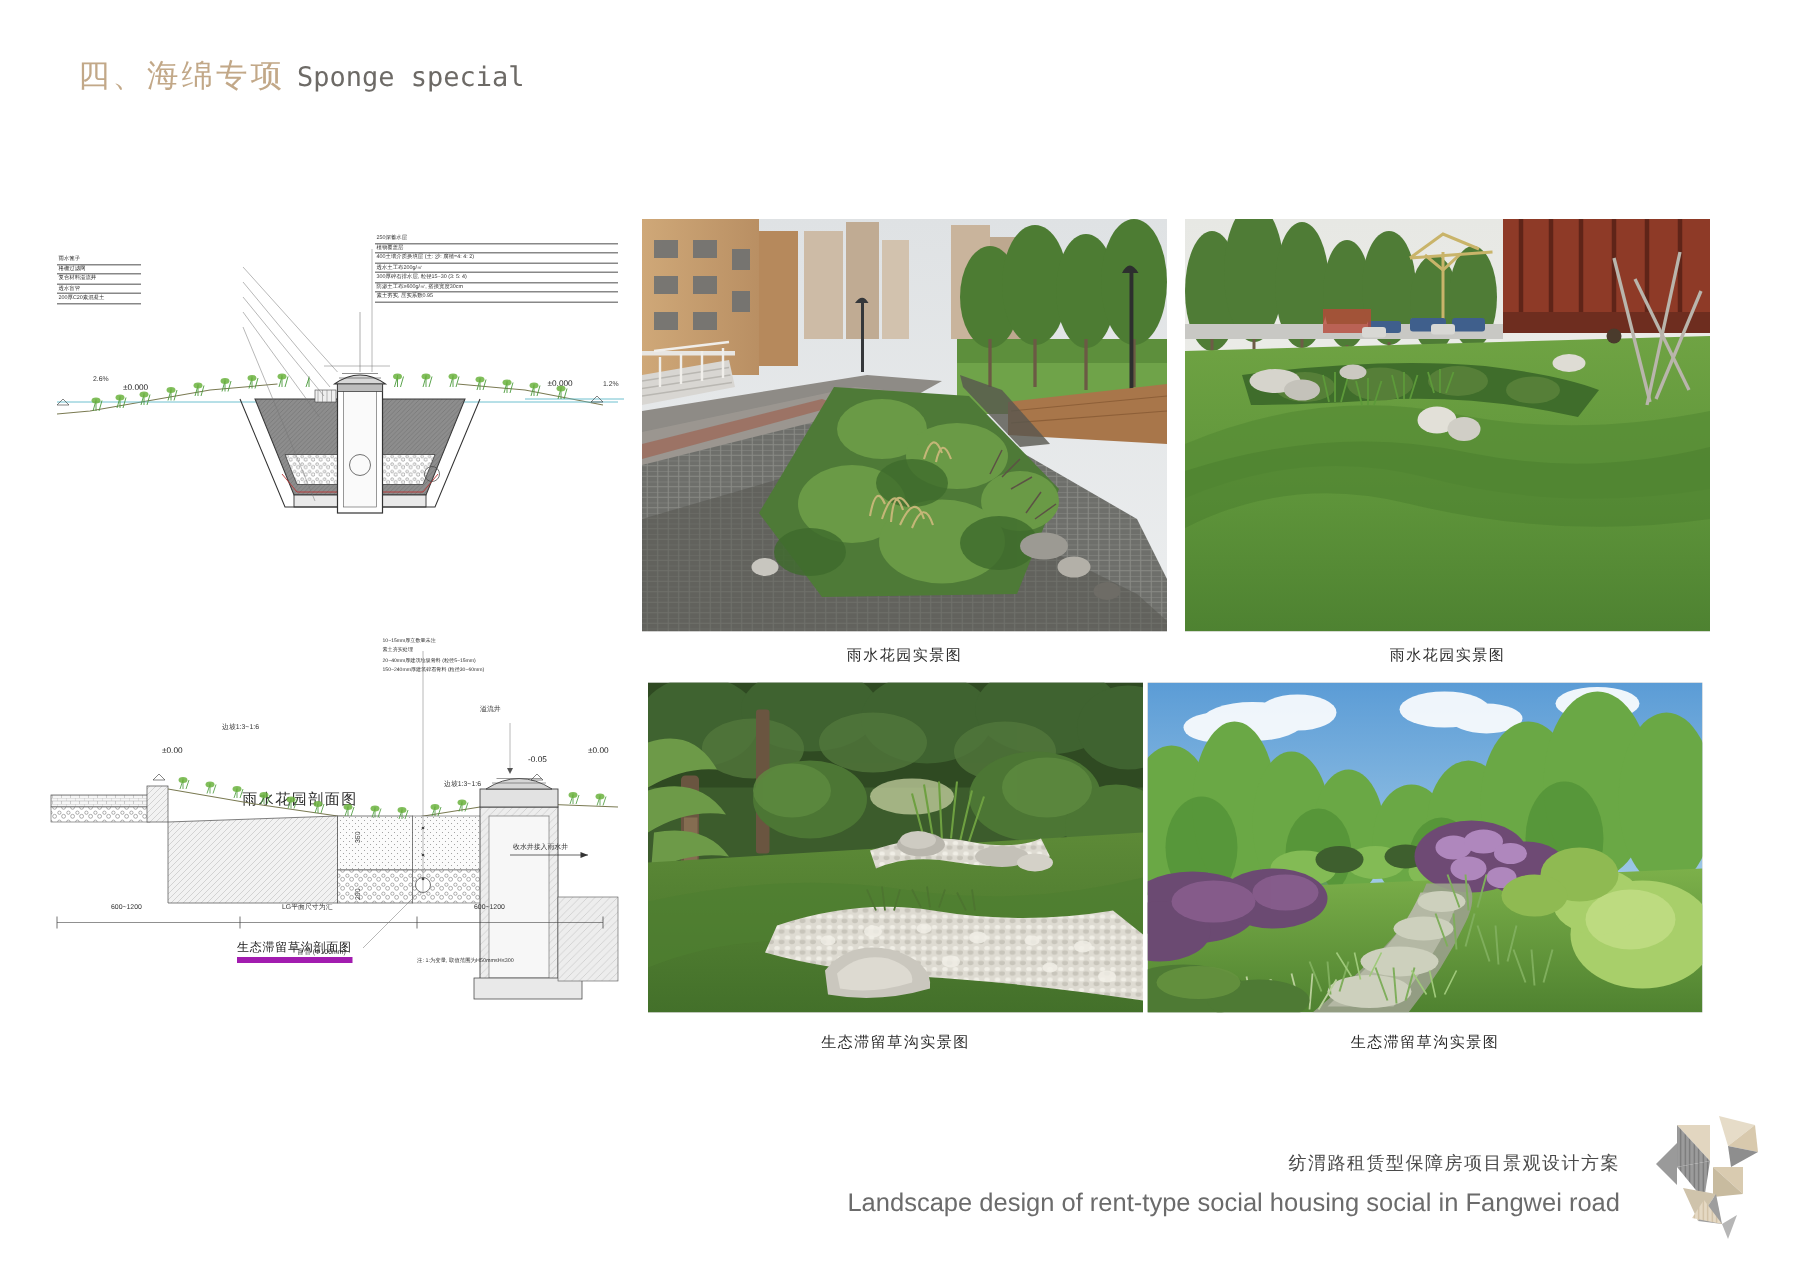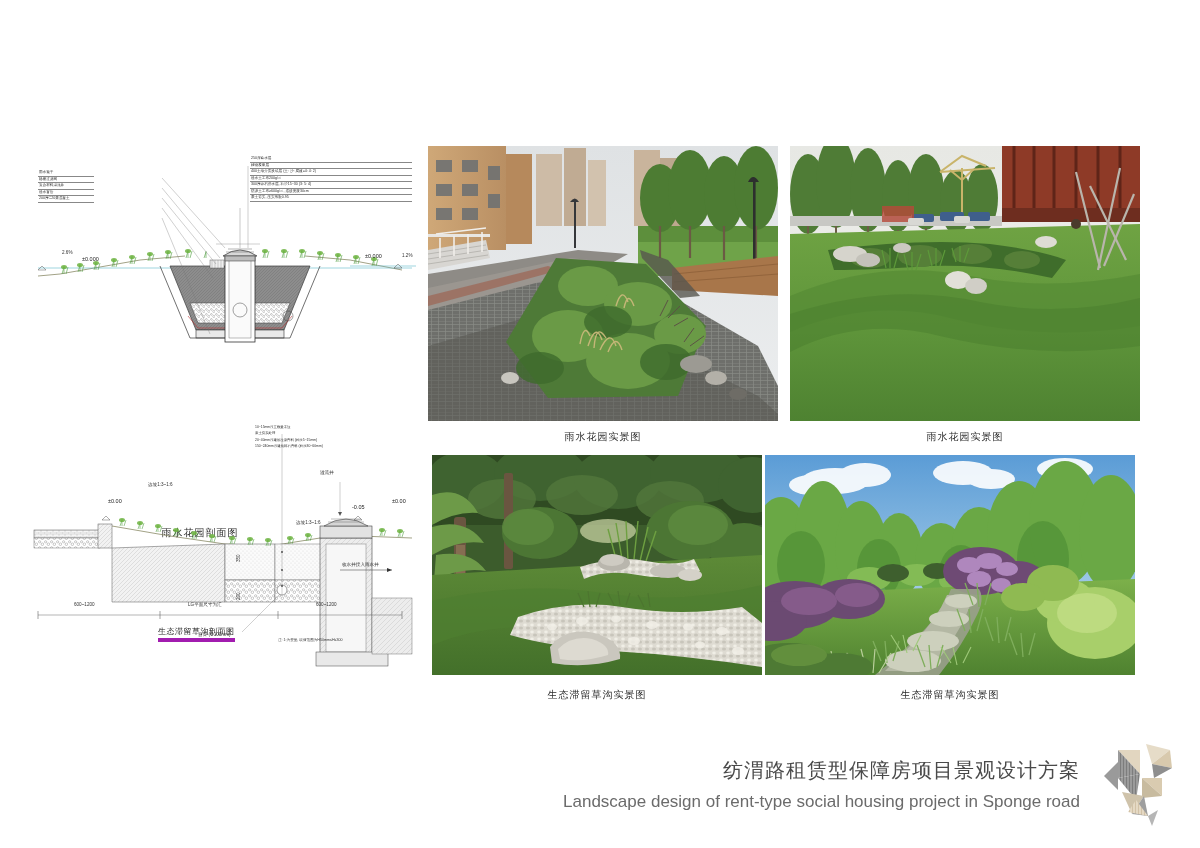--- a/index.html
+++ b/index.html
@@ -65,30 +65,33 @@
 
   #cap-photo-1 { position:absolute; left:428px; top:424px; width:350px; }
   #cap-photo-2 { position:absolute; left:790px; top:424px; width:350px; }
   #cap-photo-3 { position:absolute; left:432px; top:682px; width:330px; }
   #cap-photo-4 { position:absolute; left:765px; top:682px; width:370px; }
 
   .ph { position:absolute; inset:0; }
 
   
   #footer { position:absolute; right:120px; bottom:36px; text-align:right; }
-  .footer-cn { font-size:20px; color:#4a4a4a; letter-spacing:1px;
+  .footer-cn { font-size:12px; color:#4a4a4a; letter-spacing:1px;
                white-space:nowrap; }
   .footer-en { font-size:17px; color:#6b6b6b; margin-top:8px;
                white-space:nowrap; }
   #logo { position:absolute; right:16px; bottom:18px; width:92px; height:96px; }
 </style>
 </head>
 <body>
 
 <div id="title-block">
+  <div class="title-line1">
+    <span>四、海绵专项</span><span class="en">Sponge special</span>
+  </div>
 </div>
 
 <div class="drawing" id="dwg-rain">
   <svg class="dwg-canvas" viewBox="0 0 400 240" preserveAspectRatio="none">
     <defs>
       <pattern id="soilHatch" width="3" height="3" patternUnits="userSpaceOnUse">
         <rect width="3" height="3" fill="#8d8d8d"></rect>
         <path d="M0,3 L3,0" stroke="#6f6f6f" stroke-width="0.4"></path>
       </pattern>
       <pattern id="gravelP" width="5" height="5" patternUnits="userSpaceOnUse">
@@ -796,21 +799,21 @@
     </g>
     <g fill="#66933f" opacity="0.85">
       <ellipse cx="34" cy="200" rx="28" ry="11"></ellipse>
     </g>
   </svg>
 </div>
 <div class="caption" id="cap-photo-4">生态滞留草沟实景图</div>
 
 <div id="footer">
   <div class="footer-cn">纺渭路租赁型保障房项目景观设计方案</div>
-  <div class="footer-en">Landscape design of rent-type social housing project in Sponge road</div>
+  <div class="footer-en">Landscape design of rent-type social housing social in Fangwei road</div>
 </div>
 
 <svg id="logo" viewBox="0 0 92 96">
   <defs>
     <pattern id="stripeG" width="3" height="3" patternUnits="userSpaceOnUse">
       <rect width="3" height="3" fill="#9b9b9b"></rect>
       <path d="M1.5,0 V3" stroke="#757575" stroke-width="0.8"></path>
     </pattern>
     <pattern id="stripeT" width="3" height="3" patternUnits="userSpaceOnUse">
       <rect width="3" height="3" fill="#e5d9c4"></rect>

